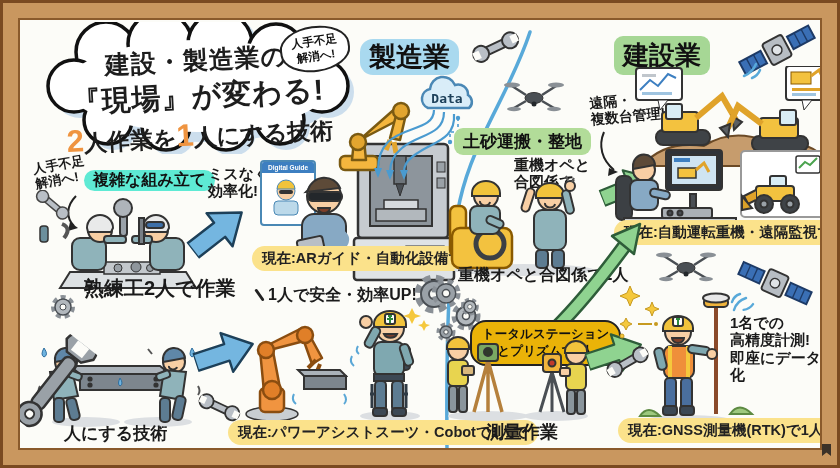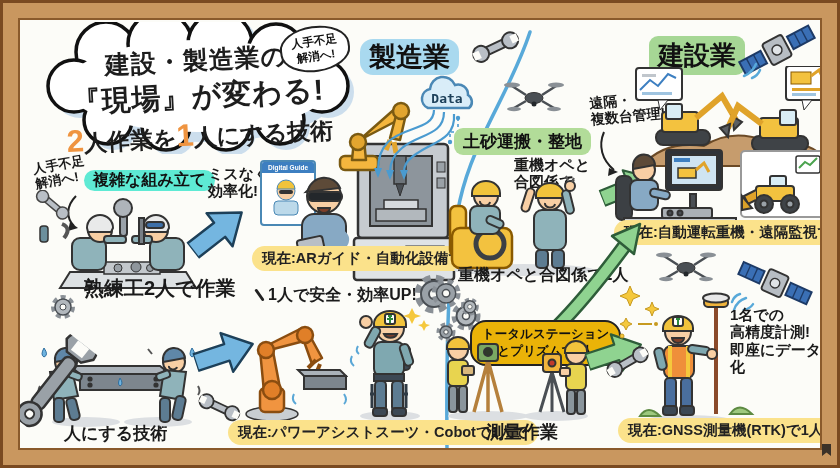--- a/index.html
+++ b/index.html
@@ -73,21 +73,21 @@
   <div class="abs tagblue" style="left:342px;top:21px;font-size:27px">製造業</div>
   <svg class="abs" style="left:452px;top:10px;transform:rotate(-25deg)" width="52" height="40" viewBox="0 0 52 40">
     <g stroke="#333" stroke-width="2" fill="#b9bfc6">
         <rect x="10" y="15" width="32" height="8" rx="4"></rect>
         <circle cx="10" cy="19" r="8"></circle>
         <circle cx="42" cy="19" r="8"></circle>
       </g>
     <rect x="2" y="15" width="7" height="8" fill="#fcfcf8"></rect>
       <rect x="43" y="15" width="7" height="8" fill="#fcfcf8"></rect>
   </svg>
-  <div class="abs taggreen" style="left:631px;top:18px;font-size:26px">建設業</div>
+  <div class="abs taggreen" style="left:596px;top:18px;font-size:26px">建設業</div>
   <svg class="abs" style="left:716px;top:4px" width="86" height="62" viewBox="0 0 86 62">
     <g transform="rotate(-28 43 28)">
       <rect x="4" y="21" width="24" height="14" fill="#3a6fb5" stroke="#1d3a66" stroke-width="2"></rect>
       <rect x="58" y="21" width="24" height="14" fill="#3a6fb5" stroke="#1d3a66" stroke-width="2"></rect>
       <path d="M12,21 V35 M20,21 V35 M66,21 V35 M74,21 V35" stroke="#1d3a66" stroke-width="1.4"></path>
       <rect x="32" y="16" width="22" height="24" rx="3" fill="#b7bdc3" stroke="#333" stroke-width="2"></rect>
       <circle cx="43" cy="28" r="5" fill="#dfe3e6" stroke="#333" stroke-width="1.5"></circle>
     </g>
     <path d="M26,48 a14,14 0 0 1 -8,8 M22,42 a22,22 0 0 1 -12,12" fill="none" stroke="#58a9d9" stroke-width="2.5" stroke-linecap="round"></path>
   </svg>
@@ -532,21 +532,21 @@
       <rect x="50" y="56" width="22" height="8" rx="4" fill="#7fa8b0" transform="rotate(8 61 60)"></rect>
       <circle cx="74" cy="64" r="5" fill="#f8cfa4"></circle>
       <rect x="18" y="58" width="9" height="22" rx="4" fill="#7fa8b0" transform="rotate(-14 22 69)"></rect>
       <rect x="27" y="88" width="11" height="32" rx="4" fill="#4a6f9e"></rect>
         <rect x="43" y="88" width="11" height="32" rx="4" fill="#4a6f9e"></rect>
       <rect x="25" y="116" width="14" height="9" rx="3" fill="#3c4854"></rect>
         <rect x="42" y="116" width="14" height="9" rx="3" fill="#3c4854"></rect>
     </g>
     <path d="M94,12 a12,12 0 0 1 8,-8 M96,20 a18,18 0 0 1 12,-12" fill="none" stroke="#58a9d9" stroke-width="2.5" stroke-linecap="round"></path>
   </svg>
-  <div class="abs hand preline" style="left:712px;top:288px;font-size:15px">1名での
+  <div class="abs hand preline" style="left:712px;top:296px;font-size:15px">1名での
 高精度計測!
 即座にデータ化</div>
   <svg class="abs" style="left:586px;top:326px;transform:rotate(-30deg)" width="48" height="38" viewBox="0 0 52 40">
     <g stroke="#333" stroke-width="2" fill="#b9bfc6">
         <rect x="10" y="15" width="32" height="8" rx="4"></rect>
         <circle cx="10" cy="19" r="8"></circle>
         <circle cx="42" cy="19" r="8"></circle>
       </g>
     <rect x="2" y="15" width="7" height="8" fill="#fcfcf8"></rect>
       <rect x="43" y="15" width="7" height="8" fill="#fcfcf8"></rect>

